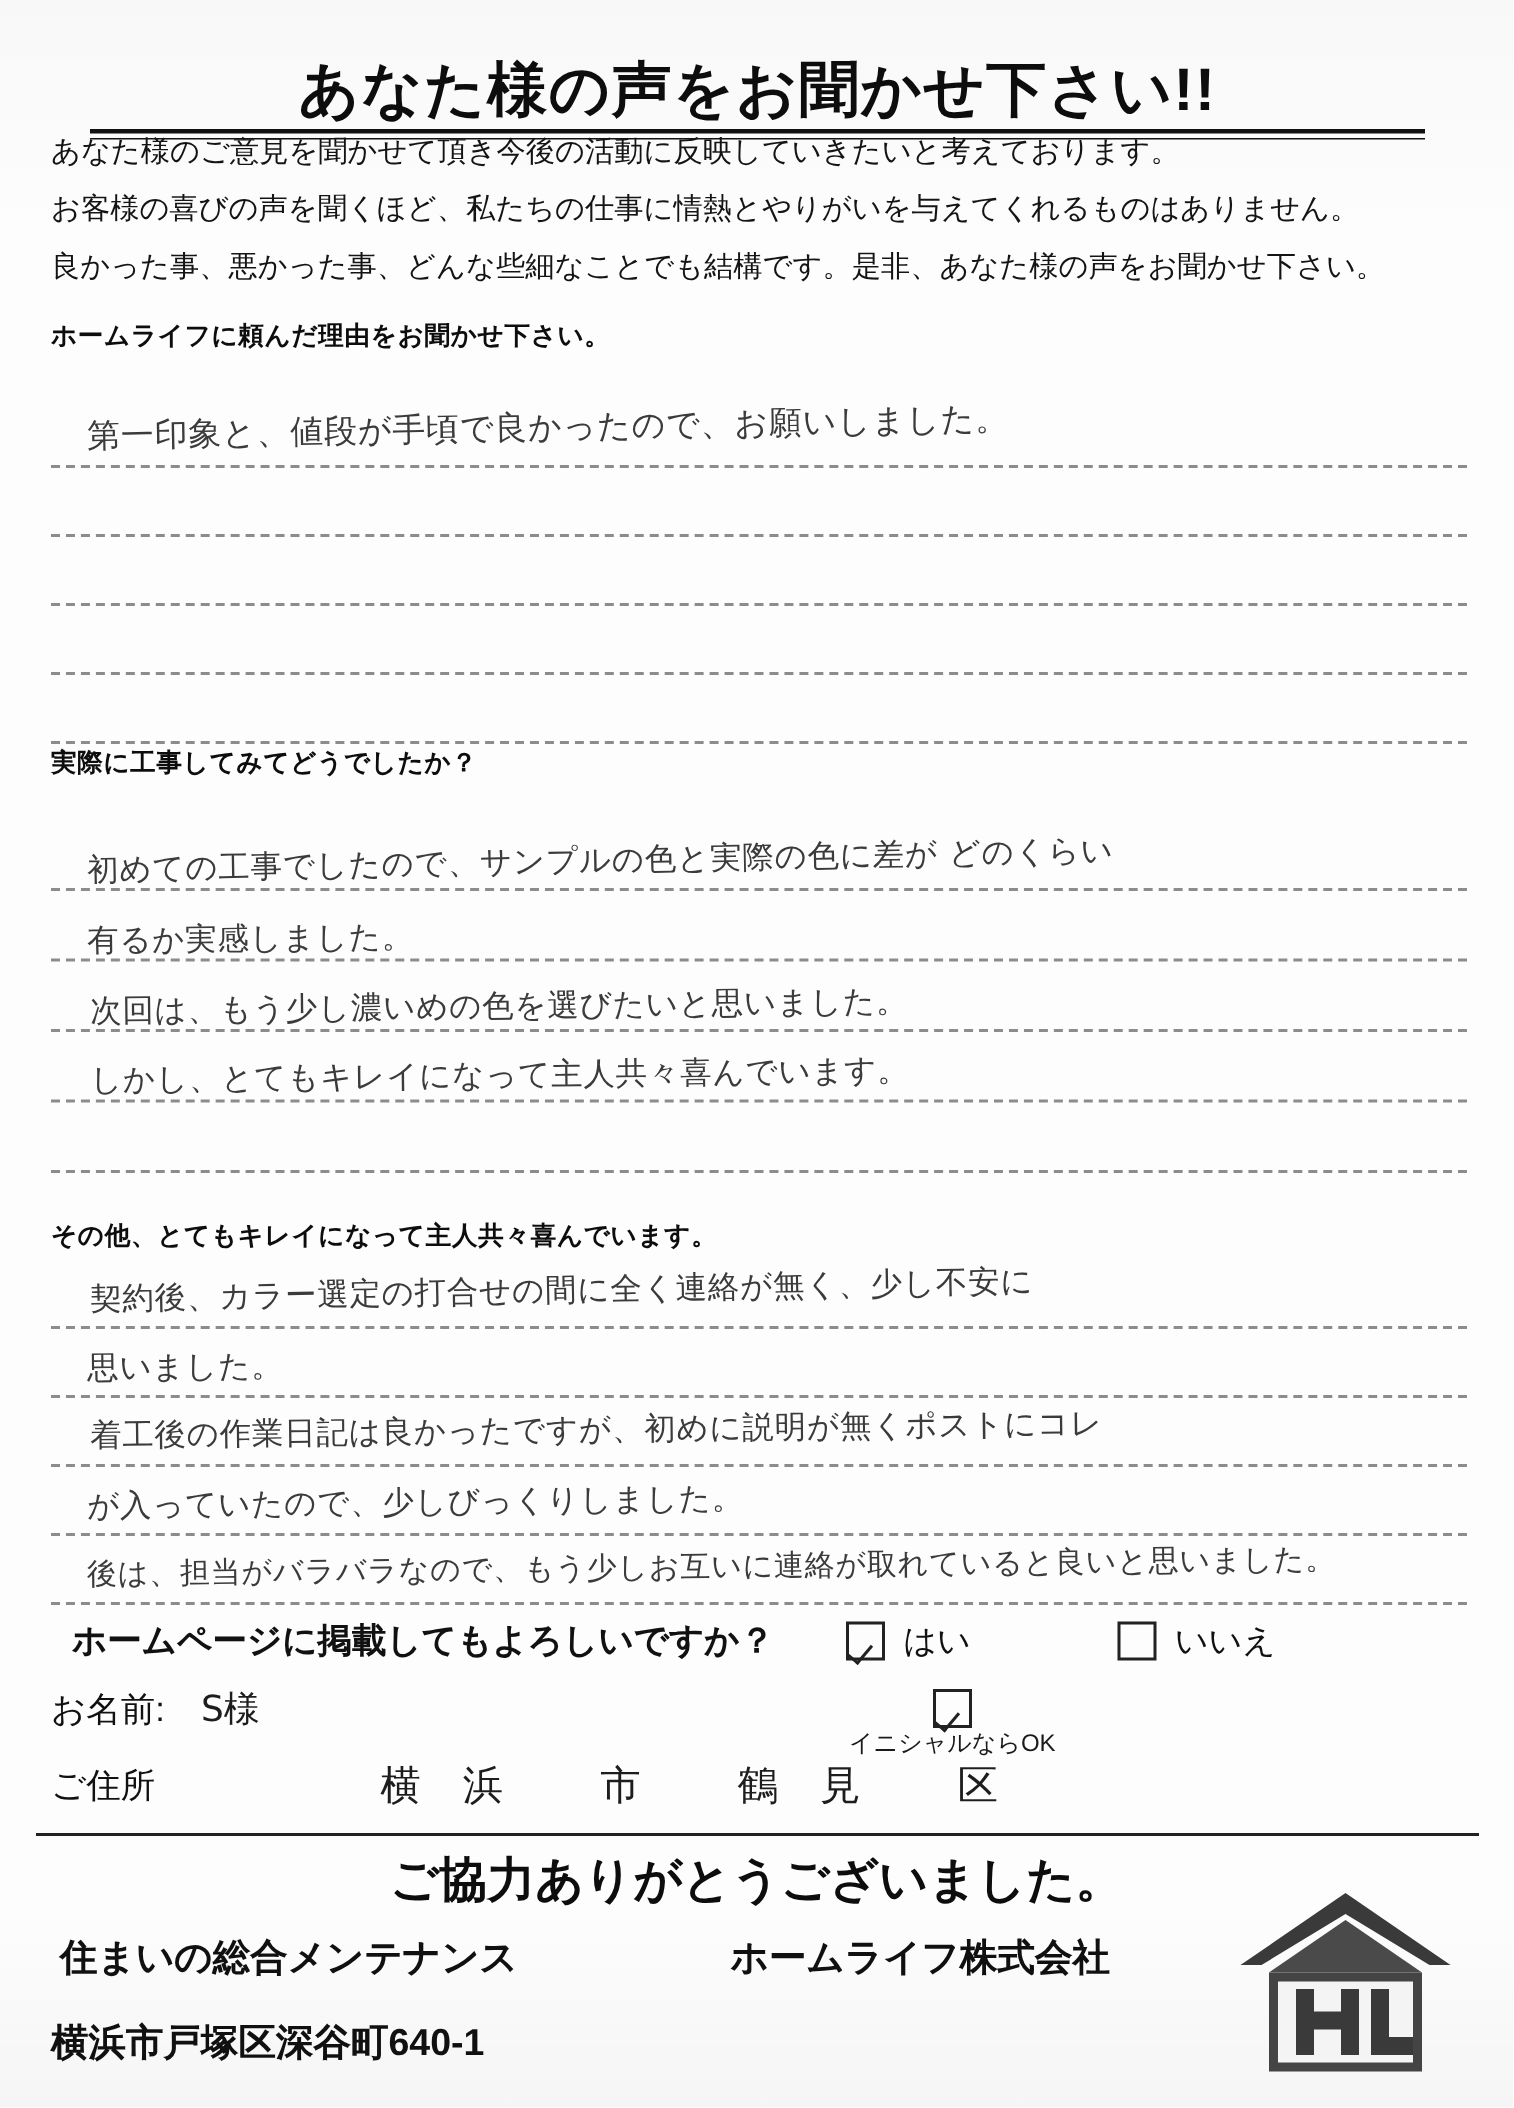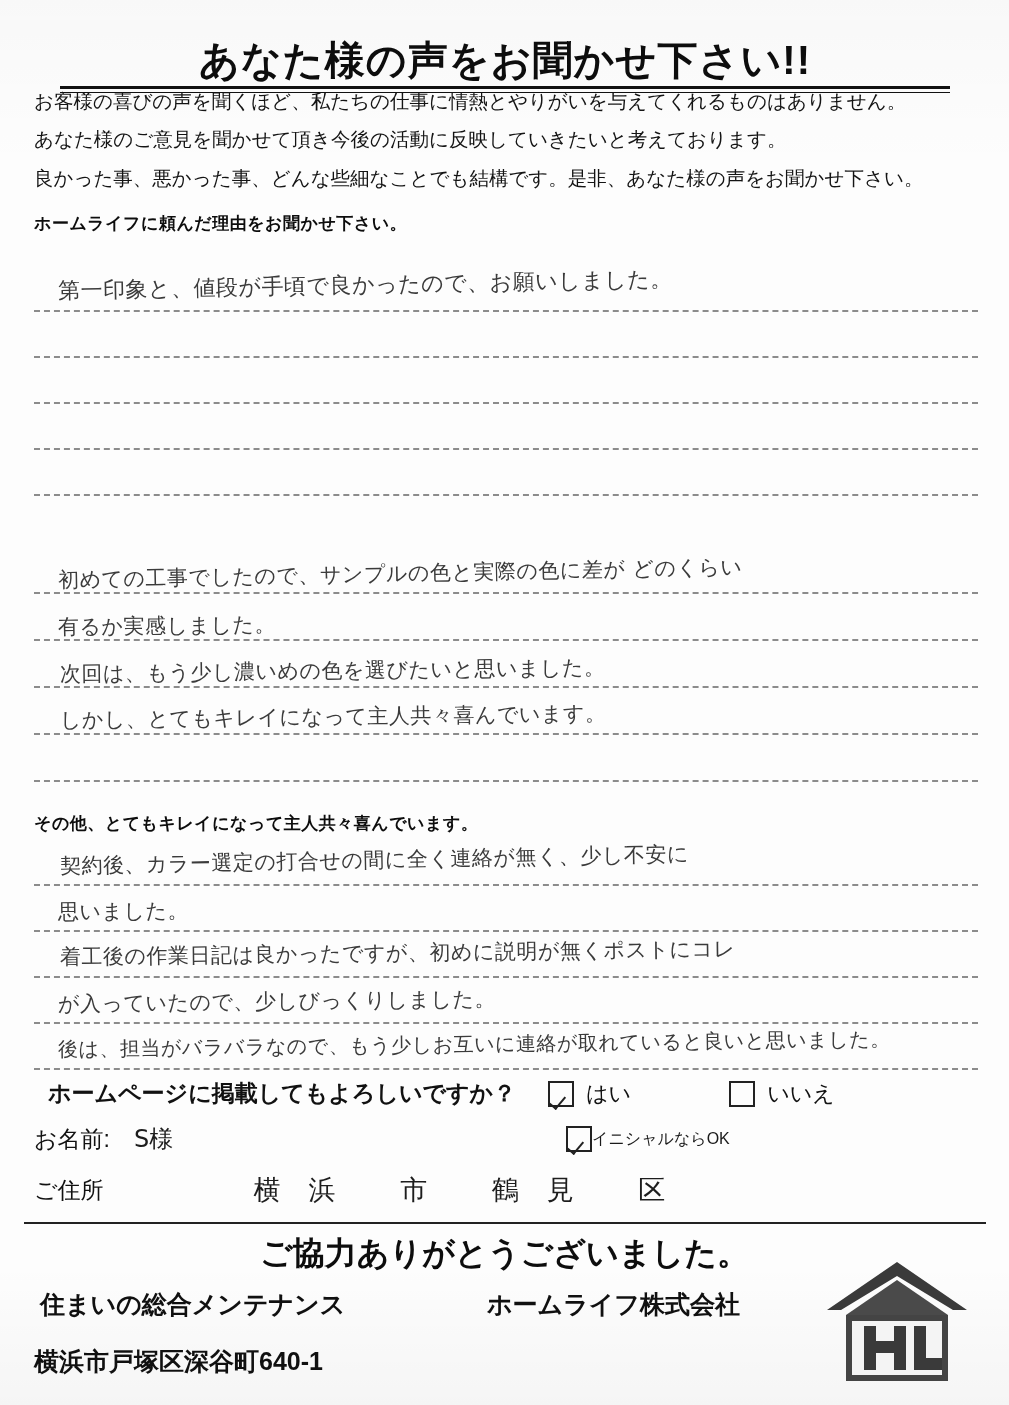--- a/index.html
+++ b/index.html
@@ -191,20 +191,21 @@
     margin-left: 150px;
     letter-spacing: 28px;
     white-space: nowrap;
   }
   .initial-ok {
     position: absolute;
     left: 566px;
     top: 1126px;
     display: flex;
     align-items: center;
+    flex-direction: column;
   }
 
   
   .footer-divider {
     position: absolute;
     top: 1222px;
     left: 24px;
     width: 962px;
     border-top: 2px solid #222;
   }
@@ -244,35 +245,36 @@
 <body>
 
 <div class="sheet">
 
   <div class="title-wrap">
     <div class="title">あなた様の声をお聞かせ下さい!!</div>
     <div class="title-rule"></div>
   </div>
 
   <div class="intro">
+    <p>あなた様のご意見を聞かせて頂き今後の活動に反映していきたいと考えております。</p>
     <p>お客様の喜びの声を聞くほど、私たちの仕事に情熱とやりがいを与えてくれるものはありません。</p>
-    <p>あなた様のご意見を聞かせて頂き今後の活動に反映していきたいと考えております。</p>
     <p>良かった事、悪かった事、どんな些細なことでも結構です。是非、あなた様の声をお聞かせ下さい。</p>
   </div>
 
   <div class="sec-head" id="head-q1">ホームライフに頼んだ理由をお聞かせ下さい。</div>
   <div class="rules" id="rules-q1">
     <div class="rule"></div>
     <div class="rule"></div>
     <div class="rule"></div>
     <div class="rule"></div>
     <div class="rule"></div>
   </div>
   <div class="hand tilt" style="top:276px; left:58px; font-size:22px;">第一印象と、値段が手頃で良かったので、お願いしました。</div>
 
+  <div class="sec-head" id="head-q2">実際に工事してみてどうでしたか？</div>
   <div class="rules" id="rules-q2">
     <div class="rule"></div>
     <div class="rule"></div>
     <div class="rule"></div>
     <div class="rule"></div>
     <div class="rule"></div>
   </div>
   <div class="hand tilt" style="top:566px; left:58px; font-size:21px;">初めての工事でしたので、サンプルの色と実際の色に差が どのくらい</div>
   <div class="hand tilt2" style="top:613px; left:58px; font-size:21px;">有るか実感しました。</div>
   <div class="hand tilt2" style="top:660px; left:60px; font-size:21px;">次回は、もう少し濃いめの色を選びたいと思いました。</div>
@@ -287,21 +289,21 @@
     <div class="rule"></div>
   </div>
   <div class="hand tilt" style="top:852px; left:60px; font-size:21px;">契約後、カラー選定の打合せの間に全く連絡が無く、少し不安に</div>
   <div class="hand tilt2" style="top:898px; left:58px; font-size:21px;">思いました。</div>
   <div class="hand tilt2" style="top:943px; left:60px; font-size:21px;">着工後の作業日記は良かったですが、初めに説明が無くポストにコレ</div>
   <div class="hand tilt2" style="top:990px; left:58px; font-size:21px;">が入っていたので、少しびっくりしました。</div>
   <div class="hand tilt2" style="top:1036px; left:58px; font-size:20px;">後は、担当がバラバラなので、もう少しお互いに連絡が取れていると良いと思いました。</div>
 
   <div class="consent-row">
     <span class="consent-label">ホームページに掲載してもよろしいですか？</span>
-    <span class="cb" style="margin-left:32px;">
+    <span class="cb" style="margin-left:48px;">
       <span class="box checked"></span>
       <span class="cb-text">はい</span>
     </span>
     <span class="cb" style="margin-left:98px;">
       <span class="box"></span>
       <span class="cb-text">いいえ</span>
     </span>
   </div>
 
   <div class="field-row" id="row-name">

